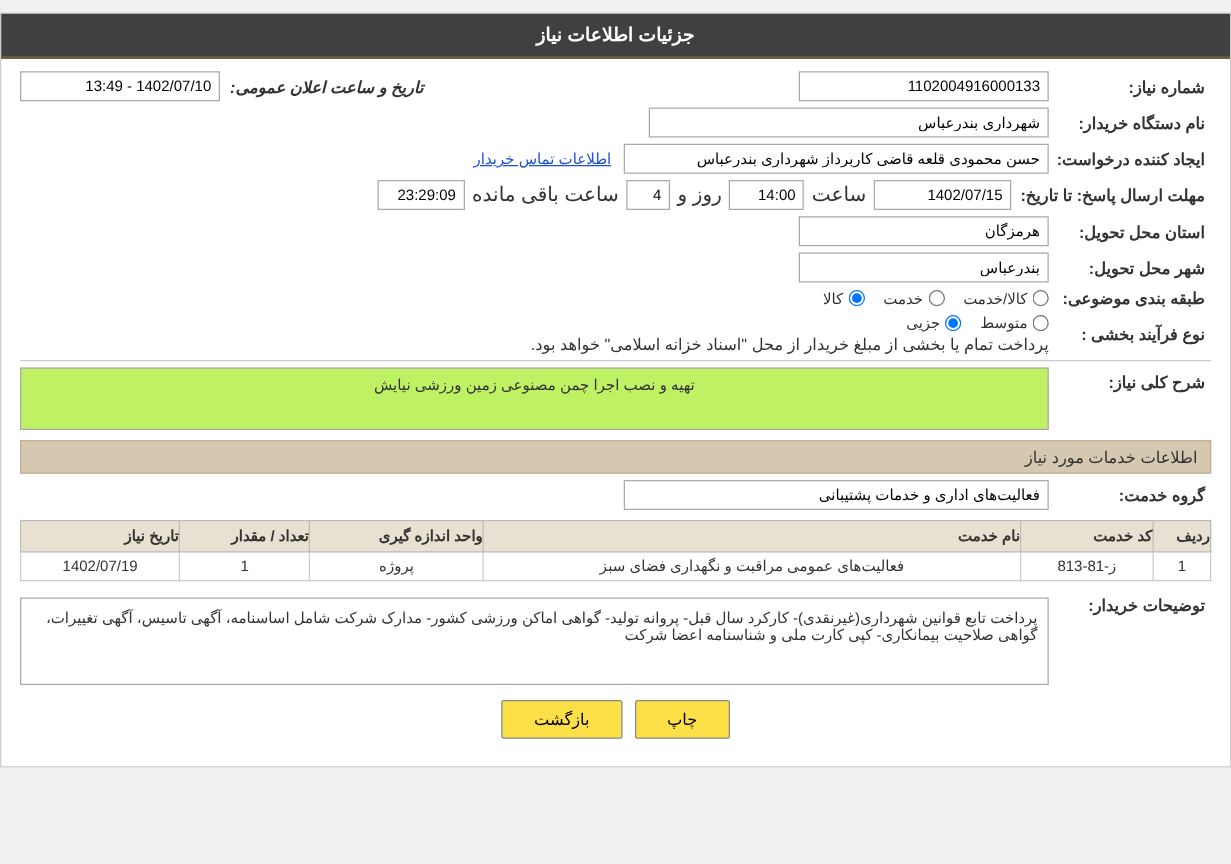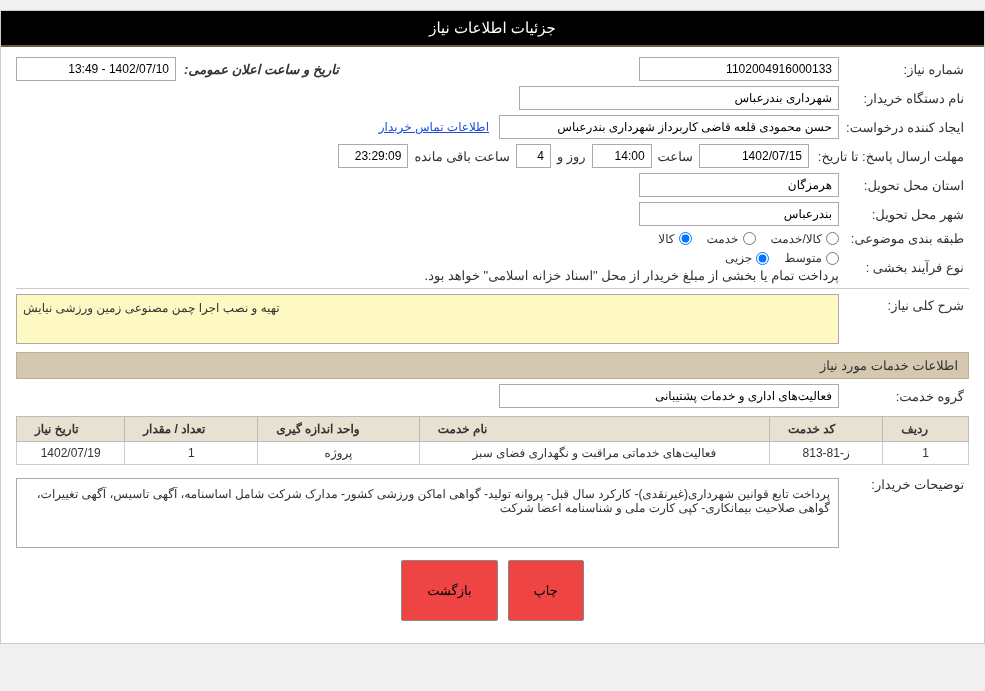--- a/index.html
+++ b/index.html
@@ -10,26 +10,26 @@
       direction: rtl;
       color: #333;
     }
     .page-container {
       max-width: 985px;
       margin: 10px auto;
       background: #fff;
       border: 1px solid #ccc;
     }
     .header-bar {
-      background: #000000;
+      background: #404040;
       color: #fff;
       text-align: center;
       padding: 8px 0;
       font-size: 15px;
-      font-weight: normal;
+      font-weight: bold;
       border-bottom: 2px solid #6b5a40;
     }
     .content {
       padding: 10px 15px;
     }
     .section-header {
       background: #d4c9b0;
       padding: 5px 10px;
       font-weight: normal;
       font-size: 13px;
@@ -46,58 +46,58 @@
       direction: rtl;
     }
     .input-date { width: 140px; }
     .link-text {
       color: #1d4ed8;
       cursor: pointer;
       text-decoration: underline;
       font-size: 12px;
     }
     .small-label {
-      font-size: 13px;
+      font-size: 16px;
       white-space: nowrap;
       text-align: center;
     }
     .radio-group {
       display: flex;
       gap: 15px;
       align-items: center;
     }
     .radio-item {
       display: flex;
       align-items: center;
       gap: 4px;
       font-size: 12px;
     }
     .description-box {
       border: 1px solid #aaa;
-      background: #fef9c3;
+      background: #bef264;
       padding: 6px;
       min-height: 50px;
       font-size: 12px;
       direction: rtl;
-      text-align: left;
+      text-align: center;
       width: 100%;
     }
     .table-section {
       margin: 8px 0;
     }
     table {
       width: 100%;
       border-collapse: collapse;
       font-size: 12px;
     }
     th {
       background: #e8e0d0;
       border: 1px solid #bbb;
-      padding: 5px 18px;
-      text-align: left;
+      padding: 5px 0;
+      text-align: right;
       font-weight: bold;
     }
     td {
       border: 1px solid #ccc;
       padding: 4px 8px;
       text-align: center;
       background: #fff;
     }
     .notes-box {
       border: 1px solid #aaa;
@@ -110,23 +110,23 @@
       width: 100%;
       margin-top: 5px;
     }
     .button-row {
       display: flex;
       justify-content: center;
       gap: 10px;
       margin: 12px 0;
     }
     .btn {
-      padding: 22px 25px;
+      padding: 7px 25px;
       border: 1px solid #888;
-      background: #ef4444;
+      background: #fde047;
       cursor: pointer;
       font-family: Tahoma, Arial, sans-serif;
       font-size: 13px;
       border-radius: 2px;
     }
     .main-content-area {
       position: relative;
     }
     .divider {
       border: none;
@@ -135,21 +135,21 @@
     }
     .row-with-label {
       display: flex;
       align-items: center;
       margin-bottom: 5px;
       width: 100%;
     }
     .label-col {
       min-width: 130px;
       padding-right: 5px;
-      font-weight: normal;
+      font-weight: bold;
       white-space: nowrap;
     }
     .value-col {
       flex: 1;
     }
   </style>
 </head>
 <body>
 
 <div class="page-container">
@@ -276,21 +276,21 @@
             <th>نام خدمت</th>
             <th>واحد اندازه گیری</th>
             <th>تعداد / مقدار</th>
             <th>تاریخ نیاز</th>
           </tr>
         </thead>
         <tbody>
           <tr>
             <td>1</td>
             <td>ز-81-813</td>
-            <td>فعالیت‌های خدماتی مراقبت و نگهداری فضای سبز</td>
+            <td>فعالیت‌های عمومی مراقبت و نگهداری فضای سبز</td>
             <td>پروژه</td>
             <td>1</td>
             <td>1402/07/19</td>
           </tr>
         </tbody>
       </table>
     </div>
 
     <div class="row-with-label" style="align-items:flex-start;">
       <div class="label-col" style="padding-top:4px;">توضیحات خریدار:</div>

